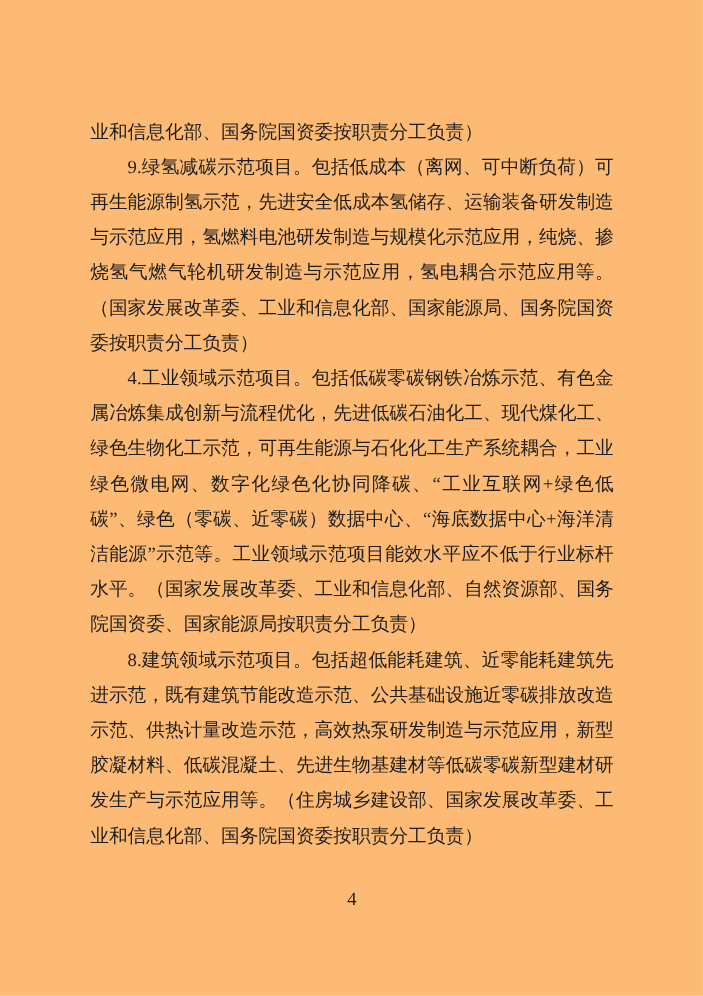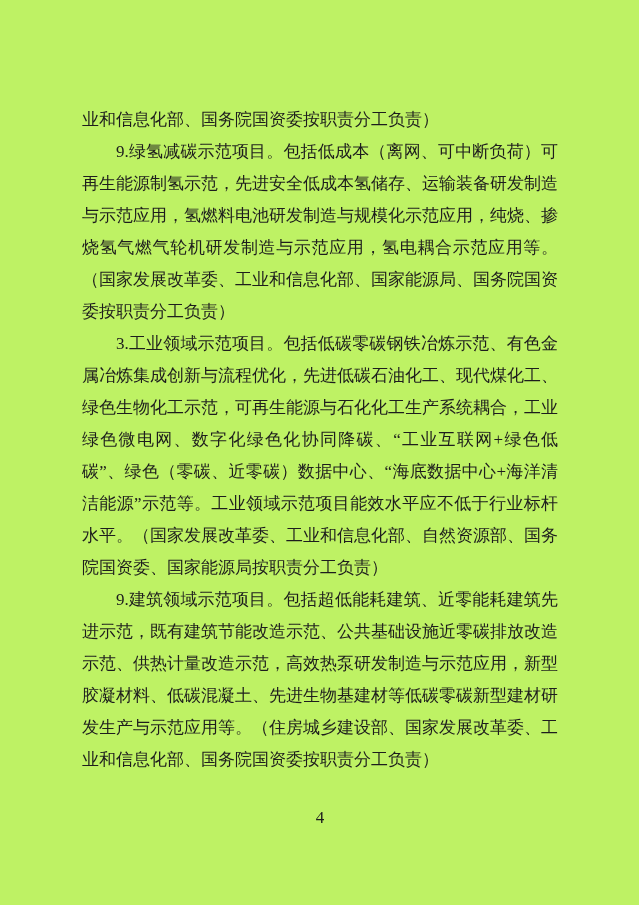--- a/index.html
+++ b/index.html
@@ -11,21 +11,21 @@
     width: 639px;
     height: 905px;
     background: #ffffff;
     font-family: "Liberation Serif", "DejaVu Serif", serif;
     color: #1d1d1d;
     overflow: hidden;
   }
   .page {
     position: absolute;
     inset: 0;
-    background: #bef264;
+    background: #fdba74;
   }
   .content {
     position: absolute;
     left: 82px;
     top: 104px;
     width: 476px;
     font-size: 17px;
     line-height: 32px;
     text-align: justify;
     text-justify: inter-ideograph;
@@ -52,17 +52,17 @@
     line-height: 30px;
   }
 </style>
 </head>
 <body>
 
 <div class="page">
   <div class="content">
     <p class="plain">业和信息化部、国务院国资委按职责分工负责）</p>
     <p class="indent">9.绿氢减碳示范项目。包括低成本（离网、可中断负荷）可再生能源制氢示范，先进安全低成本氢储存、运输装备研发制造与示范应用，氢燃料电池研发制造与规模化示范应用，纯烧、掺烧氢气燃气轮机研发制造与示范应用，氢电耦合示范应用等。（国家发展改革委、工业和信息化部、国家能源局、国务院国资委按职责分工负责）</p>
-    <p class="indent">3.工业领域示范项目。包括低碳零碳钢铁冶炼示范、有色金属冶炼集成创新与流程优化，先进低碳石油化工、现代煤化工、绿色生物化工示范，可再生能源与石化化工生产系统耦合，工业绿色微电网、数字化绿色化协同降碳、“工业互联网+绿色低碳”、绿色（零碳、近零碳）数据中心、“海底数据中心+海洋清洁能源”示范等。工业领域示范项目能效水平应不低于行业标杆水平。（国家发展改革委、工业和信息化部、自然资源部、国务院国资委、国家能源局按职责分工负责）</p>
-    <p class="indent">9.建筑领域示范项目。包括超低能耗建筑、近零能耗建筑先进示范，既有建筑节能改造示范、公共基础设施近零碳排放改造示范、供热计量改造示范，高效热泵研发制造与示范应用，新型胶凝材料、低碳混凝土、先进生物基建材等低碳零碳新型建材研发生产与示范应用等。（住房城乡建设部、国家发展改革委、工业和信息化部、国务院国资委按职责分工负责）</p>
+    <p class="indent">4.工业领域示范项目。包括低碳零碳钢铁冶炼示范、有色金属冶炼集成创新与流程优化，先进低碳石油化工、现代煤化工、绿色生物化工示范，可再生能源与石化化工生产系统耦合，工业绿色微电网、数字化绿色化协同降碳、“工业互联网+绿色低碳”、绿色（零碳、近零碳）数据中心、“海底数据中心+海洋清洁能源”示范等。工业领域示范项目能效水平应不低于行业标杆水平。（国家发展改革委、工业和信息化部、自然资源部、国务院国资委、国家能源局按职责分工负责）</p>
+    <p class="indent">8.建筑领域示范项目。包括超低能耗建筑、近零能耗建筑先进示范，既有建筑节能改造示范、公共基础设施近零碳排放改造示范、供热计量改造示范，高效热泵研发制造与示范应用，新型胶凝材料、低碳混凝土、先进生物基建材等低碳零碳新型建材研发生产与示范应用等。（住房城乡建设部、国家发展改革委、工业和信息化部、国务院国资委按职责分工负责）</p>
   </div>
   <div class="pageno">4</div>
 </div>
 
 </body></html>

